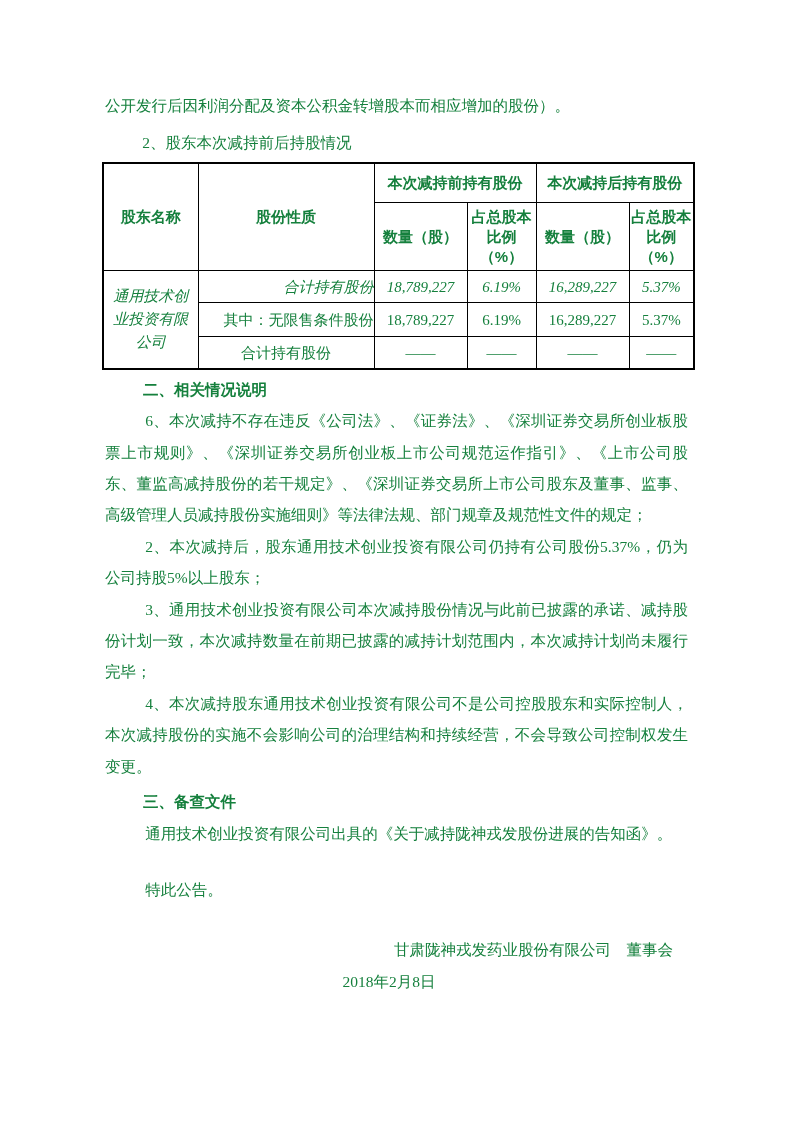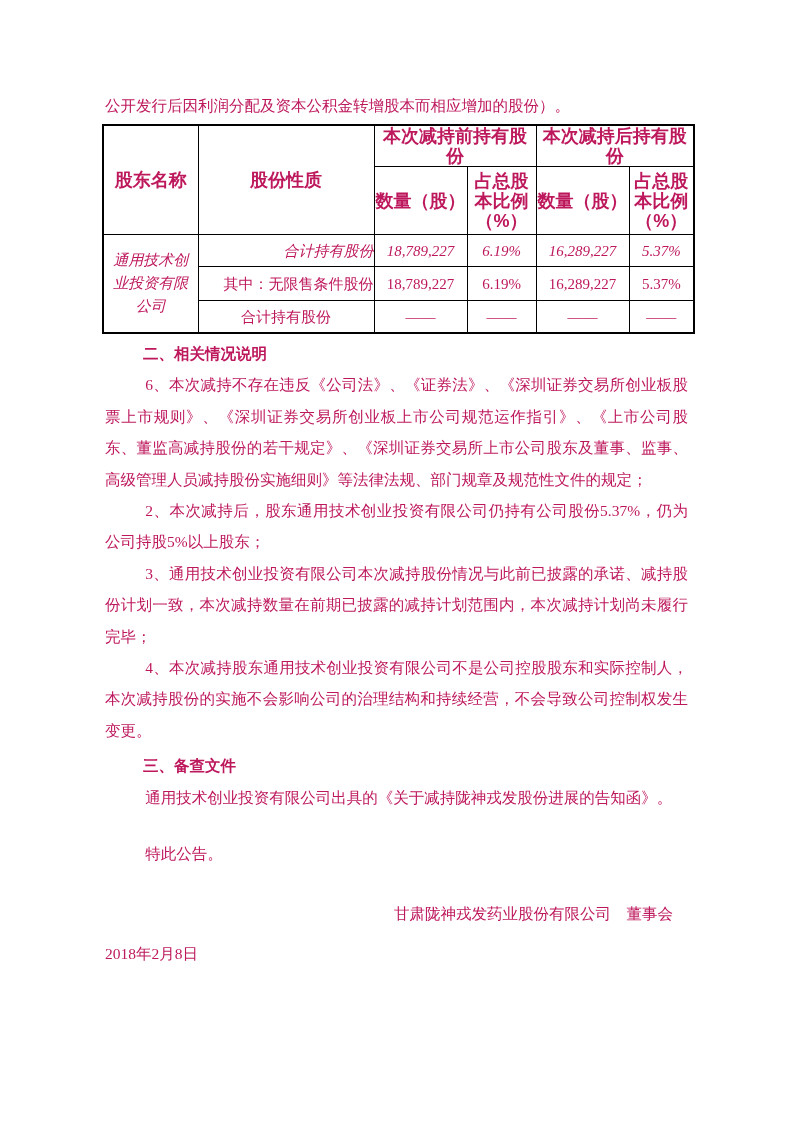--- a/index.html
+++ b/index.html
@@ -3,21 +3,21 @@
 <meta charset="utf-8">
 <style>
   html,body { margin:0; padding:0; background:#ffffff; }
   .page {
     position:relative;
     width:793px; height:1122px;
     margin:0 auto;
     background:#ffffff;
     box-sizing:border-box;
     padding:90px 105px 8px 105px;
-    color:#be185d;
+    color:#15803d;
     font-family:"Liberation Serif","DejaVu Serif",serif;
     font-size:15.5px;
     overflow:hidden;
   }
   p { margin:0; line-height:31.4px; }
   .justify { text-align:justify; }
   .indent { text-indent:2.6em; }
   .sec-title {
     font-family:"Liberation Sans","DejaVu Sans",sans-serif;
     font-weight:bold;
@@ -36,47 +36,48 @@
   .holdings th, .holdings td {
     border:1px solid #000;
     vertical-align:middle;
     text-align:center;
     padding:0;
     overflow:hidden;
   }
   .holdings th {
     font-family:"Liberation Sans","DejaVu Sans",sans-serif;
     font-weight:bold;
-    font-size:18px;
+    font-size:15px;
     line-height:20px;
   }
   .holdings td { font-size:15px; line-height:20px; }
   tr.hr1 { height:40px; }
   tr.hr2 { height:68px; }
   tr.dr1 { height:32px;font-style:italic; }
   tr.dr2 { height:34px; }
   tr.dr3 { height:32px; }
   .th-before { padding:0 10px; }
   .th-after  { padding:0 14px; }
   .th-qty    { padding:0 2px;margin-left:43px; }
   .th-ratio  { padding:0 8px; }
   td.company { line-height:23px; padding:0 6px; }
   td.nature-left { text-align:right; padding-left:12px; }
 
   .closing { margin-top:25px; text-indent:2.6em; }
   .sign-line { margin-top:29px; text-align:right; padding-right:15px; }
-  .date-line { text-align:left; padding-right:15px;margin-top:8px; }
+  .date-line { text-align:center; padding-right:15px; }
 </style>
 </head>
 <body>
 
 <div class="page">
 
   <p class="justify">公开发行后因利润分配及资本公积金转增股本而相应增加的股份）。</p>
 
+  <p class="item-title">2、股东本次减持前后持股情况</p>
 
   <table class="holdings">
     <colgroup>
       <col style="width:95px">
         <col style="width:176px">
         <col style="width:93px">
       <col style="width:69px">
         <col style="width:93px">
         <col style="width:65px">
     </colgroup>

